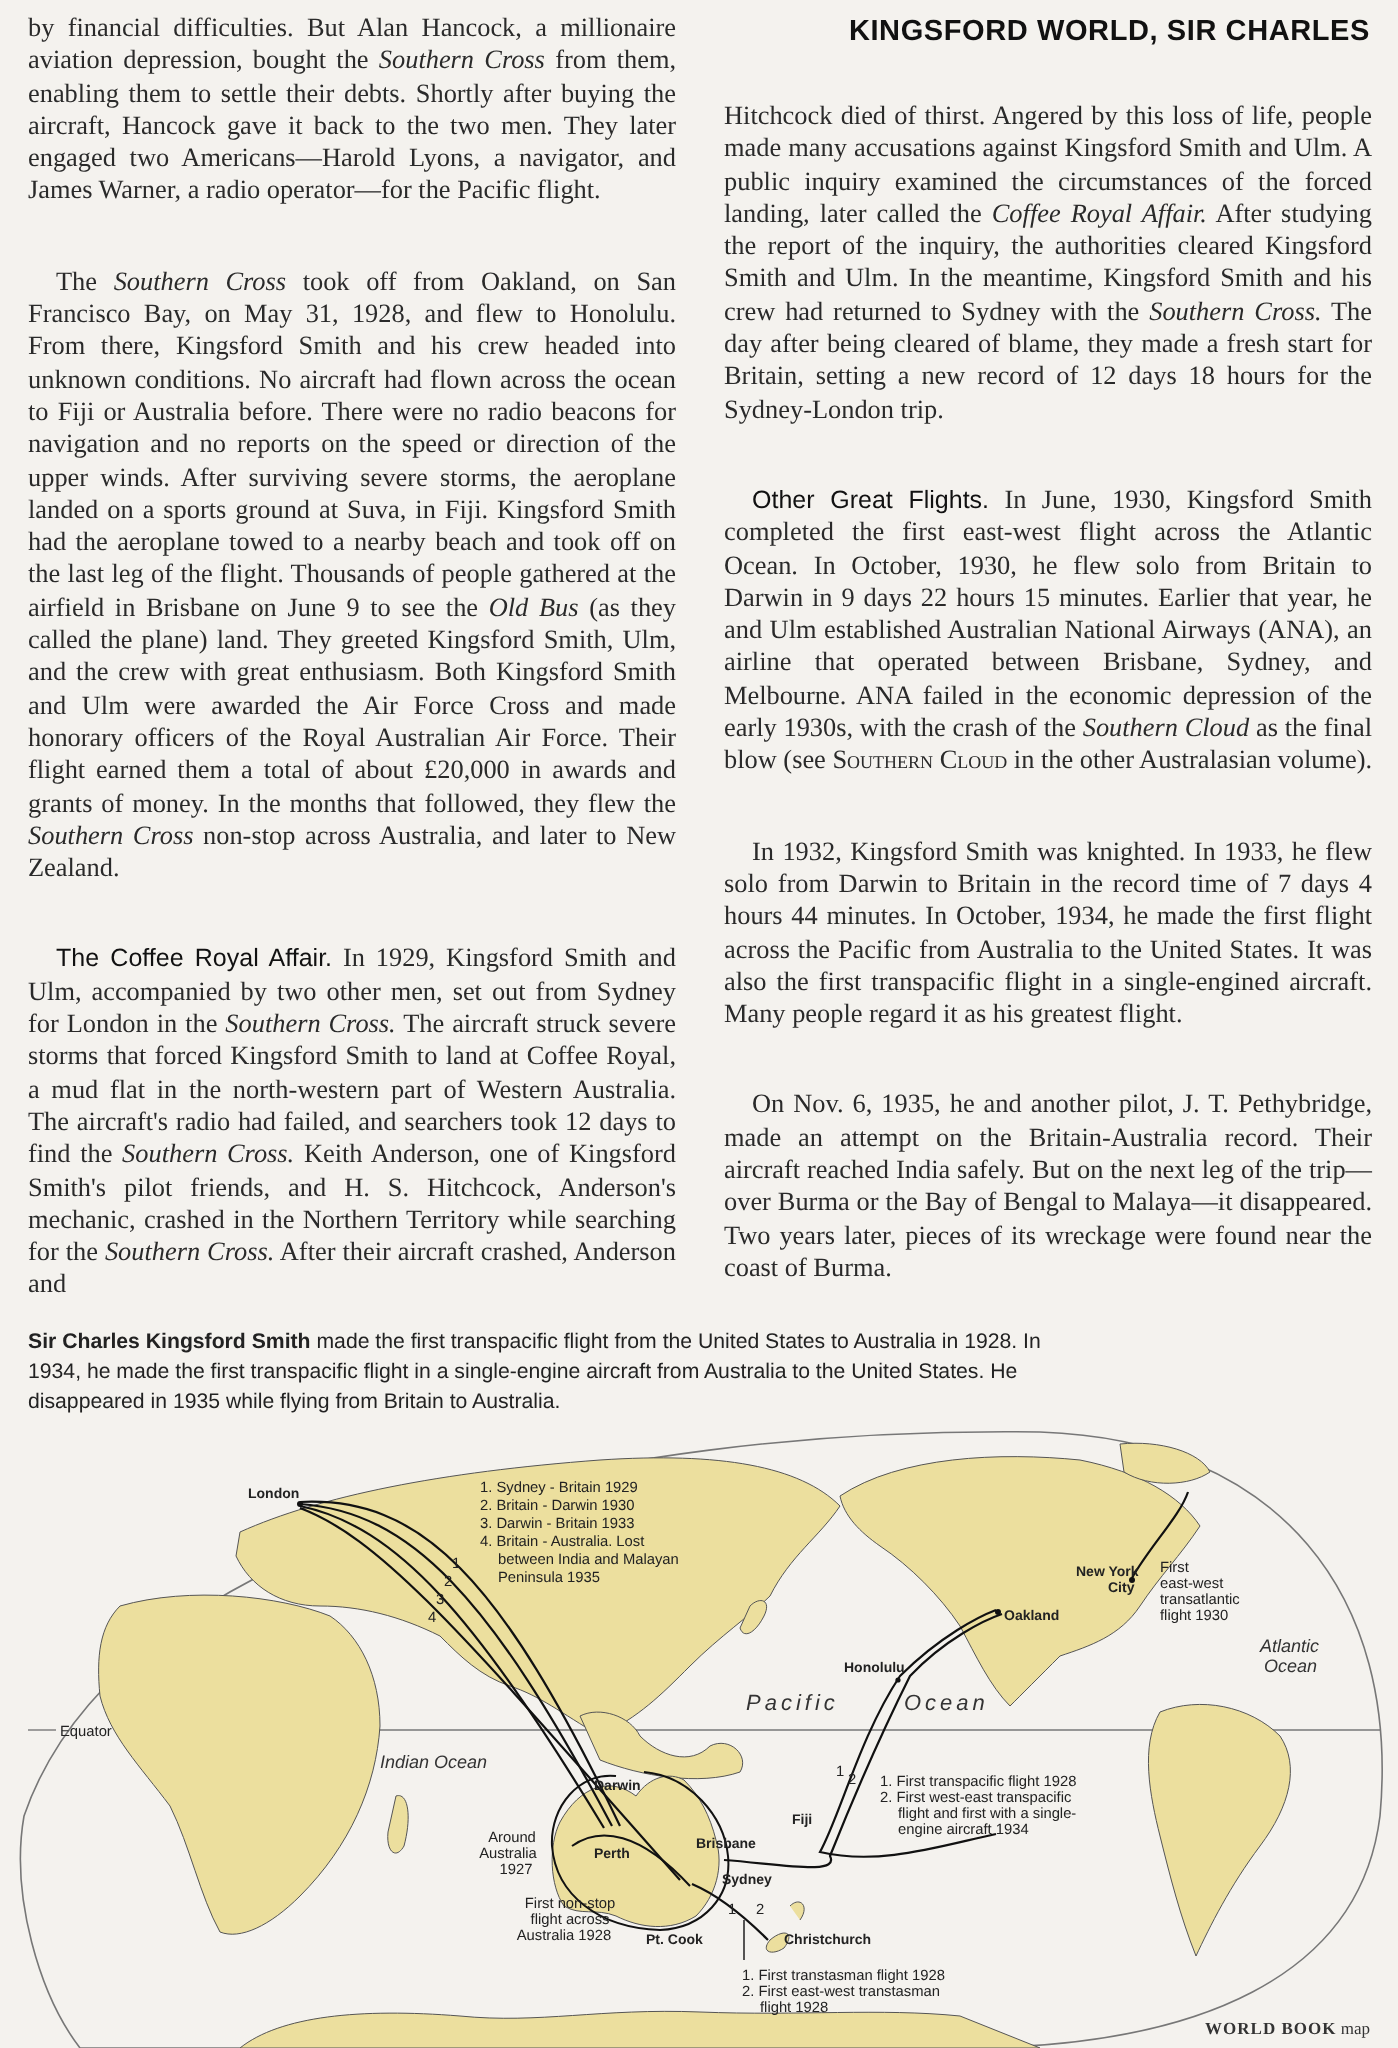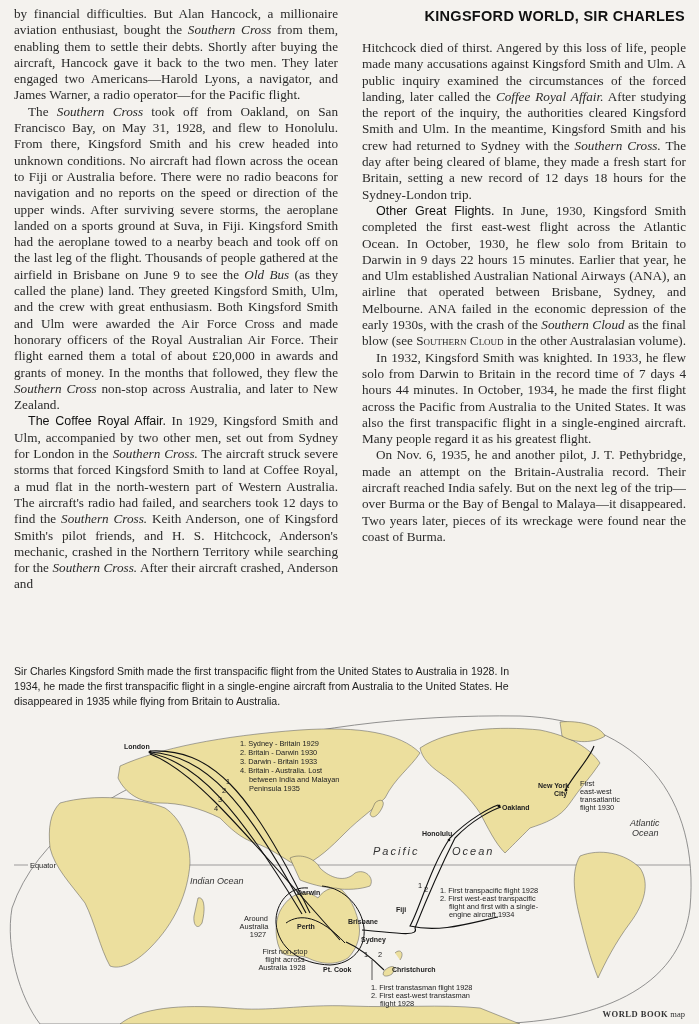--- a/index.html
+++ b/index.html
@@ -1,41 +1,41 @@
 <!DOCTYPE html>
 <html><head>
 <meta charset="utf-8">
 <style>
   html,body{margin:0;padding:0;}
   body{width:699px;height:1024px;background:#f4f2ee;position:relative;overflow:hidden;font-family:"Liberation Serif","DejaVu Serif",serif;color:#2a2a2a;}
   .col{position:absolute;top:6px;width:324px;font-size:13.2px;line-height:16.3px;text-align:justify;}
   .col p{margin:0;text-indent:0;}
-  .col p.ind{text-indent:14px;}
+  .col p.ind{text-indent:14px;margin-top:29px;}
   #col-left{left:14px;}
-  #col-right{left:362px;top:40px;}
+  #col-right{left:362px;top:50px;}
   .runhead{position:absolute;top:8px;right:14px;font-family:"Liberation Sans","DejaVu Sans",sans-serif;font-weight:bold;font-size:14.5px;letter-spacing:0.3px;color:#111;}
   .sh{font-family:"Liberation Sans","DejaVu Sans",sans-serif;font-weight:normal;font-size:12.5px;color:#111;}
   .sc{font-variant:small-caps;}
   .caption{position:absolute;left:14px;top:664px;width:520px;font-family:"Liberation Sans","DejaVu Sans",sans-serif;font-size:10.6px;line-height:15px;color:#222;}
-  .caption b{font-weight:normal;}
+  .caption b{font-weight:bold;}
   #map{position:absolute;left:0;top:708px;width:699px;height:316px;}
   .maplbl{font-family:"Liberation Sans","DejaVu Sans",sans-serif;font-size:7.4px;fill:#222;}
   .maplbl-b{font-family:"Liberation Sans","DejaVu Sans",sans-serif;font-size:7px;font-weight:bold;fill:#222;}
   .ocean{font-family:"Liberation Sans","DejaVu Sans",sans-serif;font-style:italic;font-size:9px;fill:#333;}
   .ocean-big{font-family:"Liberation Sans","DejaVu Sans",sans-serif;font-style:italic;font-size:11px;fill:#333;letter-spacing:2px;}
   .credit{position:absolute;right:14px;top:1009px;font-family:"Liberation Serif","DejaVu Serif",serif;font-size:8.5px;color:#333;}
   .credit b{font-weight:bold;letter-spacing:0.5px;}
 </style>
 </head>
 <body>
 
 <div class="runhead">KINGSFORD WORLD, SIR CHARLES</div>
 
 <div class="col" id="col-left">
-  <p><span>by financial difficulties. But Alan Hancock, a millionaire aviation enthusiast, bought the </span><i>Southern Cross</i><span> from them, enabling them to settle their debts. Shortly after buying the aircraft, Hancock gave it back to the two men. They later engaged two Americans—Harold Lyons, a navigator, and James Warner, a radio operator—for the Pacific flight.</span></p>
+  <p><span>by financial difficulties. But Alan Hancock, a millionaire aviation depression, bought the </span><i>Southern Cross</i><span> from them, enabling them to settle their debts. Shortly after buying the aircraft, Hancock gave it back to the two men. They later engaged two Americans—Harold Lyons, a navigator, and James Warner, a radio operator—for the Pacific flight.</span></p>
   <p class="ind"><span>The </span><i>Southern Cross</i><span> took off from Oakland, on San Francisco Bay, on May 31, 1928, and flew to Honolulu. From there, Kingsford Smith and his crew headed into unknown conditions. No aircraft had flown across the ocean to Fiji or Australia before. There were no radio beacons for navigation and no reports on the speed or direction of the upper winds. After surviving severe storms, the aeroplane landed on a sports ground at Suva, in Fiji. Kingsford Smith had the aeroplane towed to a nearby beach and took off on the last leg of the flight. Thousands of people gathered at the airfield in Brisbane on June 9 to see the </span><i>Old Bus</i><span> (as they called the plane) land. They greeted Kingsford Smith, Ulm, and the crew with great enthusiasm. Both Kingsford Smith and Ulm were awarded the Air Force Cross and made honorary officers of the Royal Australian Air Force. Their flight earned them a total of about £20,000 in awards and grants of money. In the months that followed, they flew the </span><i>Southern Cross</i><span> non-stop across Australia, and later to New Zealand.</span></p>
   <p class="ind"><span class="sh">The Coffee Royal Affair.</span><span> In 1929, Kingsford Smith and Ulm, accompanied by two other men, set out from Sydney for London in the </span><i>Southern Cross.</i><span> The aircraft struck severe storms that forced Kingsford Smith to land at Coffee Royal, a mud flat in the north-western part of Western Australia. The aircraft's radio had failed, and searchers took 12 days to find the </span><i>Southern Cross.</i><span> Keith Anderson, one of Kingsford Smith's pilot friends, and H. S. Hitchcock, Anderson's mechanic, crashed in the Northern Territory while searching for the </span><i>Southern Cross.</i><span> After their aircraft crashed, Anderson and</span></p>
 </div>
 
 <div class="col" id="col-right">
   <p><span>Hitchcock died of thirst. Angered by this loss of life, people made many accusations against Kingsford Smith and Ulm. A public inquiry examined the circumstances of the forced landing, later called the </span><i>Coffee Royal Affair.</i><span> After studying the report of the inquiry, the authorities cleared Kingsford Smith and Ulm. In the meantime, Kingsford Smith and his crew had returned to Sydney with the </span><i>Southern Cross.</i><span> The day after being cleared of blame, they made a fresh start for Britain, setting a new record of 12 days 18 hours for the Sydney-London trip.</span></p>
   <p class="ind"><span class="sh">Other Great Flights.</span><span> In June, 1930, Kingsford Smith completed the first east-west flight across the Atlantic Ocean. In October, 1930, he flew solo from Britain to Darwin in 9 days 22 hours 15 minutes. Earlier that year, he and Ulm established Australian National Airways (ANA), an airline that operated between Brisbane, Sydney, and Melbourne. ANA failed in the economic depression of the early 1930s, with the crash of the </span><i>Southern Cloud</i><span> as the final blow (see </span><span class="sc">Southern Cloud</span><span> in the other Australasian volume).</span></p>
   <p class="ind">In 1932, Kingsford Smith was knighted. In 1933, he flew solo from Darwin to Britain in the record time of 7 days 4 hours 44 minutes. In October, 1934, he made the first flight across the Pacific from Australia to the United States. It was also the first transpacific flight in a single-engined aircraft. Many people regard it as his greatest flight.</p>
   <p class="ind">On Nov. 6, 1935, he and another pilot, J. T. Pethybridge, made an attempt on the Britain-Australia record. Their aircraft reached India safely. But on the next leg of the trip—over Burma or the Bay of Bengal to Malaya—it disappeared. Two years later, pieces of its wreckage were found near the coast of Burma.</p>
 </div>

